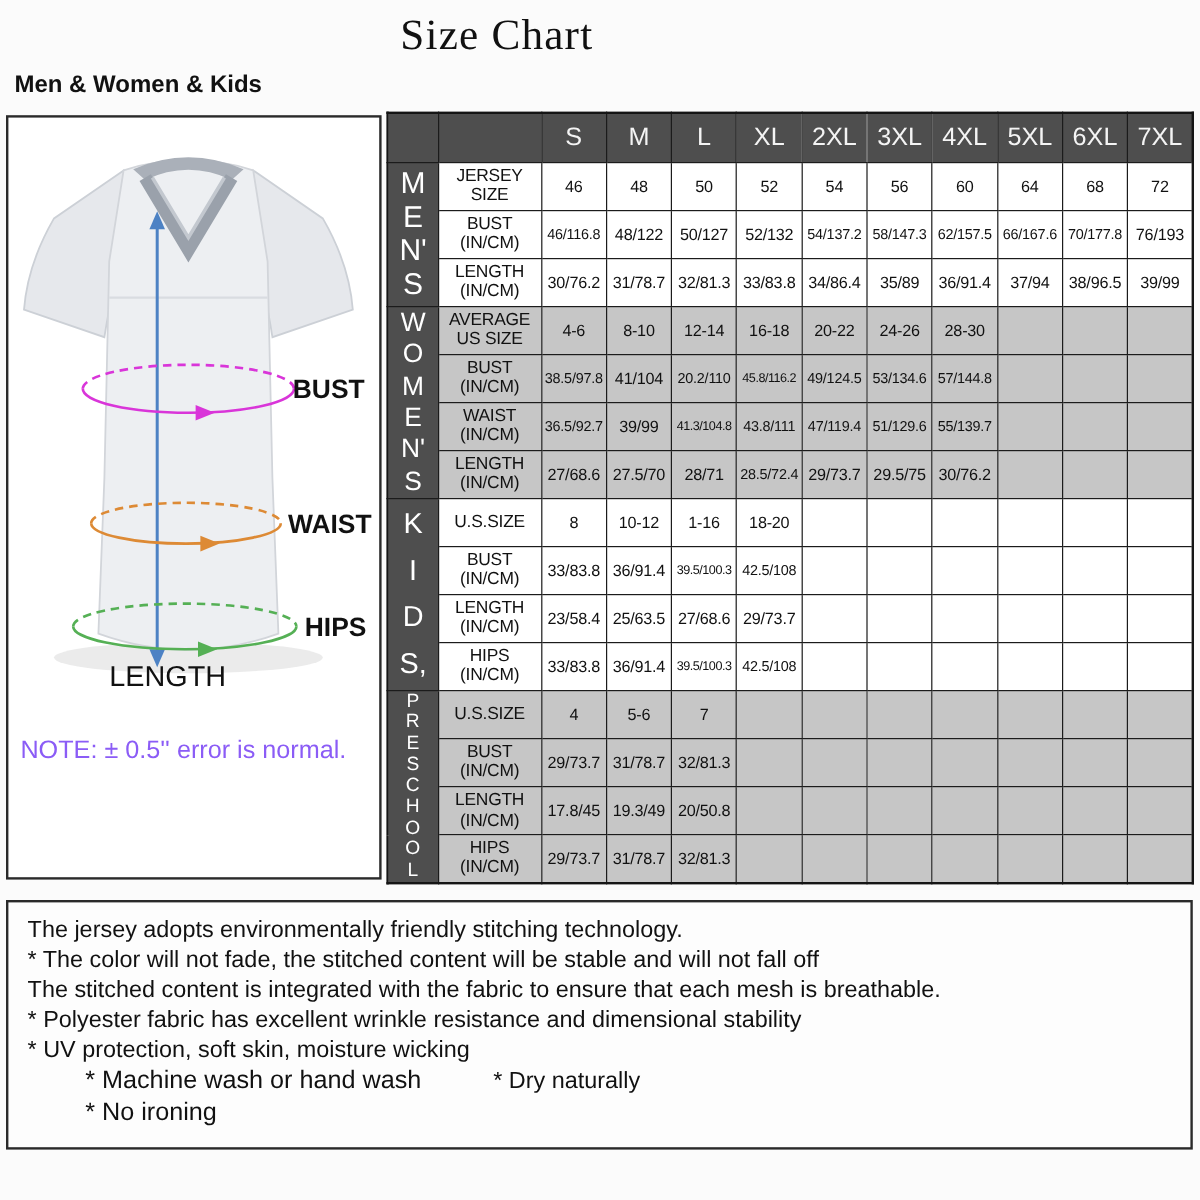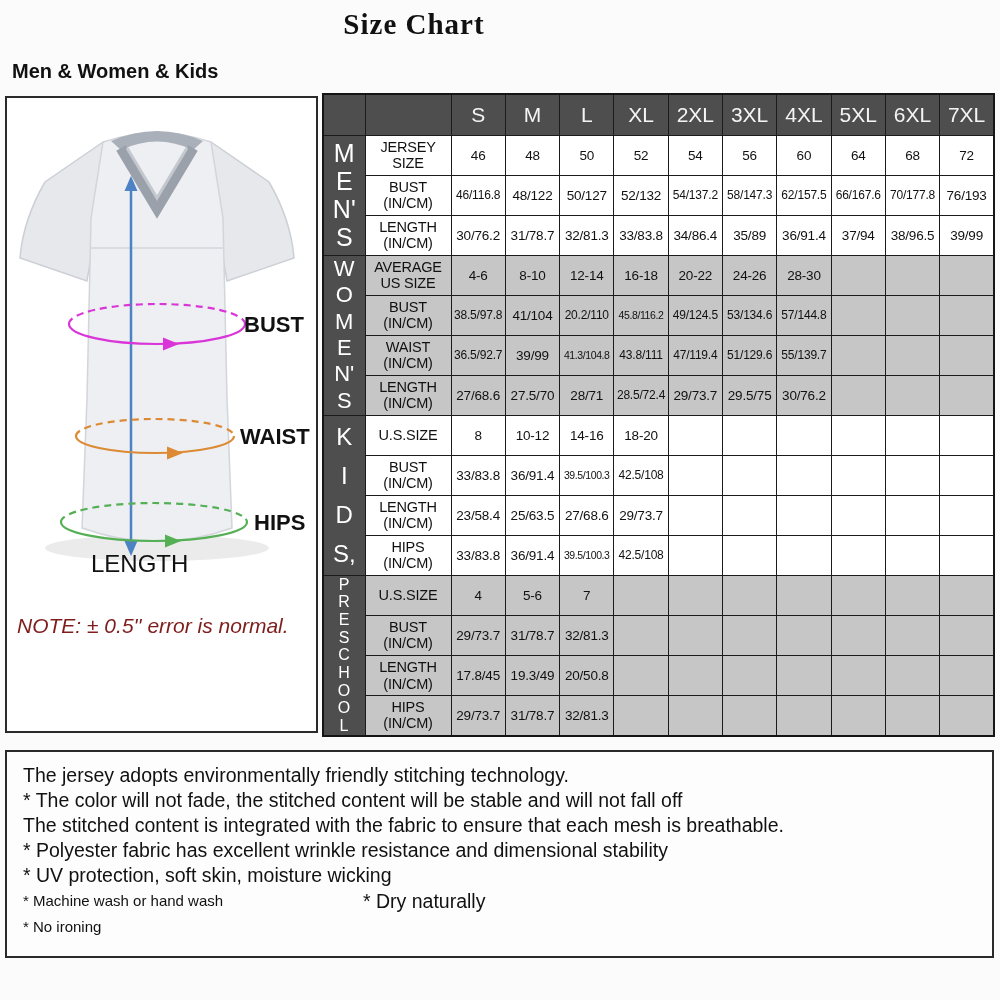--- a/index.html
+++ b/index.html
@@ -1,27 +1,27 @@
 <!DOCTYPE html>
 <html><head>
 <meta charset="utf-8">
 <style>
   * { margin:0; padding:0; box-sizing:border-box; }
   html,body { width:1000px; height:1000px; background:#fbfbfb; font-family:"Liberation Sans",sans-serif; color:#111; }
   #stage { position:relative; width:1000px; height:1000px; overflow:hidden; background:#fbfbfb; }
 
   
   .title { position:absolute; left:0; top:8px; width:828px; text-align:center;
-           font-family:"Liberation Serif",serif; font-weight:700; font-size:29px; letter-spacing:1px; }
+           font-family:"Liberation Serif",serif; font-weight:400; font-size:36px; letter-spacing:1px; }
   .subtitle { position:absolute; left:12px; top:60px; font-size:20px; font-weight:700;text-align:right; }
 
   
   .diagram-panel { position:absolute; left:5px; top:96px; width:313px; height:637px;
                    background:#ffffff; border:2px solid #2a2a2a; }
-  .note { position:absolute; left:10px; top:516px; font-size:21px; color:#7f1d1d;font-style:italic; }
+  .note { position:absolute; left:10px; top:516px; font-size:21px; color:#8b5cf6; }
 
   
   table.size-table { position:absolute; left:322px; top:93px; width:673px;
                      border-collapse:collapse; table-layout:fixed;
                      border:2px solid #151515; background:#fff; }
   table.size-table td { border:1px solid #1b1b1b; text-align:center; vertical-align:middle;
                         overflow:hidden; padding:0 1px; }
   td.hdr { background:#4e4e4e; color:#f4f4f4; font-size:21px; height:41px; }
   td.side { background:#4e4e4e; color:#ffffff; white-space:pre-line; text-align:center; }
   td.side-0 { font-size:25px; line-height:28px; }
@@ -34,21 +34,21 @@
   td.val.tiny { font-size:10.5px; letter-spacing:-.4px; }
   td.shade { background:#c6c6c6; }
   td.white { background:#ffffff; }
 
   
   .info-panel { position:absolute; left:5px; top:750px; width:989px; height:208px;
                 background:#fdfdfd; border:2px solid #2a2a2a; padding:11px 16px; }
   .info-line { font-size:19.5px; line-height:25px; white-space:nowrap; }
   .care-title { font-size:19.5px; line-height:25px; margin-top:14px; }
   .care-row { display:flex; }
-  .care-col-a { width:340px; font-size:15px; line-height:26px; }
+  .care-col-a { width:340px; font-size:21px; line-height:26px;margin-left:48px; }
   .care-col-b { font-size:19.5px; line-height:26px; }
 
   svg text { font-family:"Liberation Sans",sans-serif; }
 </style>
 </head>
 <body>
 
 <div id="stage">
 
   <div class="title">Size Chart</div>
@@ -240,21 +240,21 @@
           <td class="val shade"></td>
         </tr>
         <tr>
           <td class="side side-2" rowspan="4">K
 I
 D
 S,</td>
           <td class="rowlab white">U.S.SIZE</td>
           <td class="val white">8</td>
           <td class="val white">10-12</td>
-          <td class="val white">14-16</td>
+          <td class="val white">1-16</td>
           <td class="val white">18-20</td>
           <td class="val white"></td>
           <td class="val white"></td>
           <td class="val white"></td>
           <td class="val white"></td>
           <td class="val white"></td>
           <td class="val white"></td>
         </tr>
         <tr>
           <td class="rowlab white">BUST

